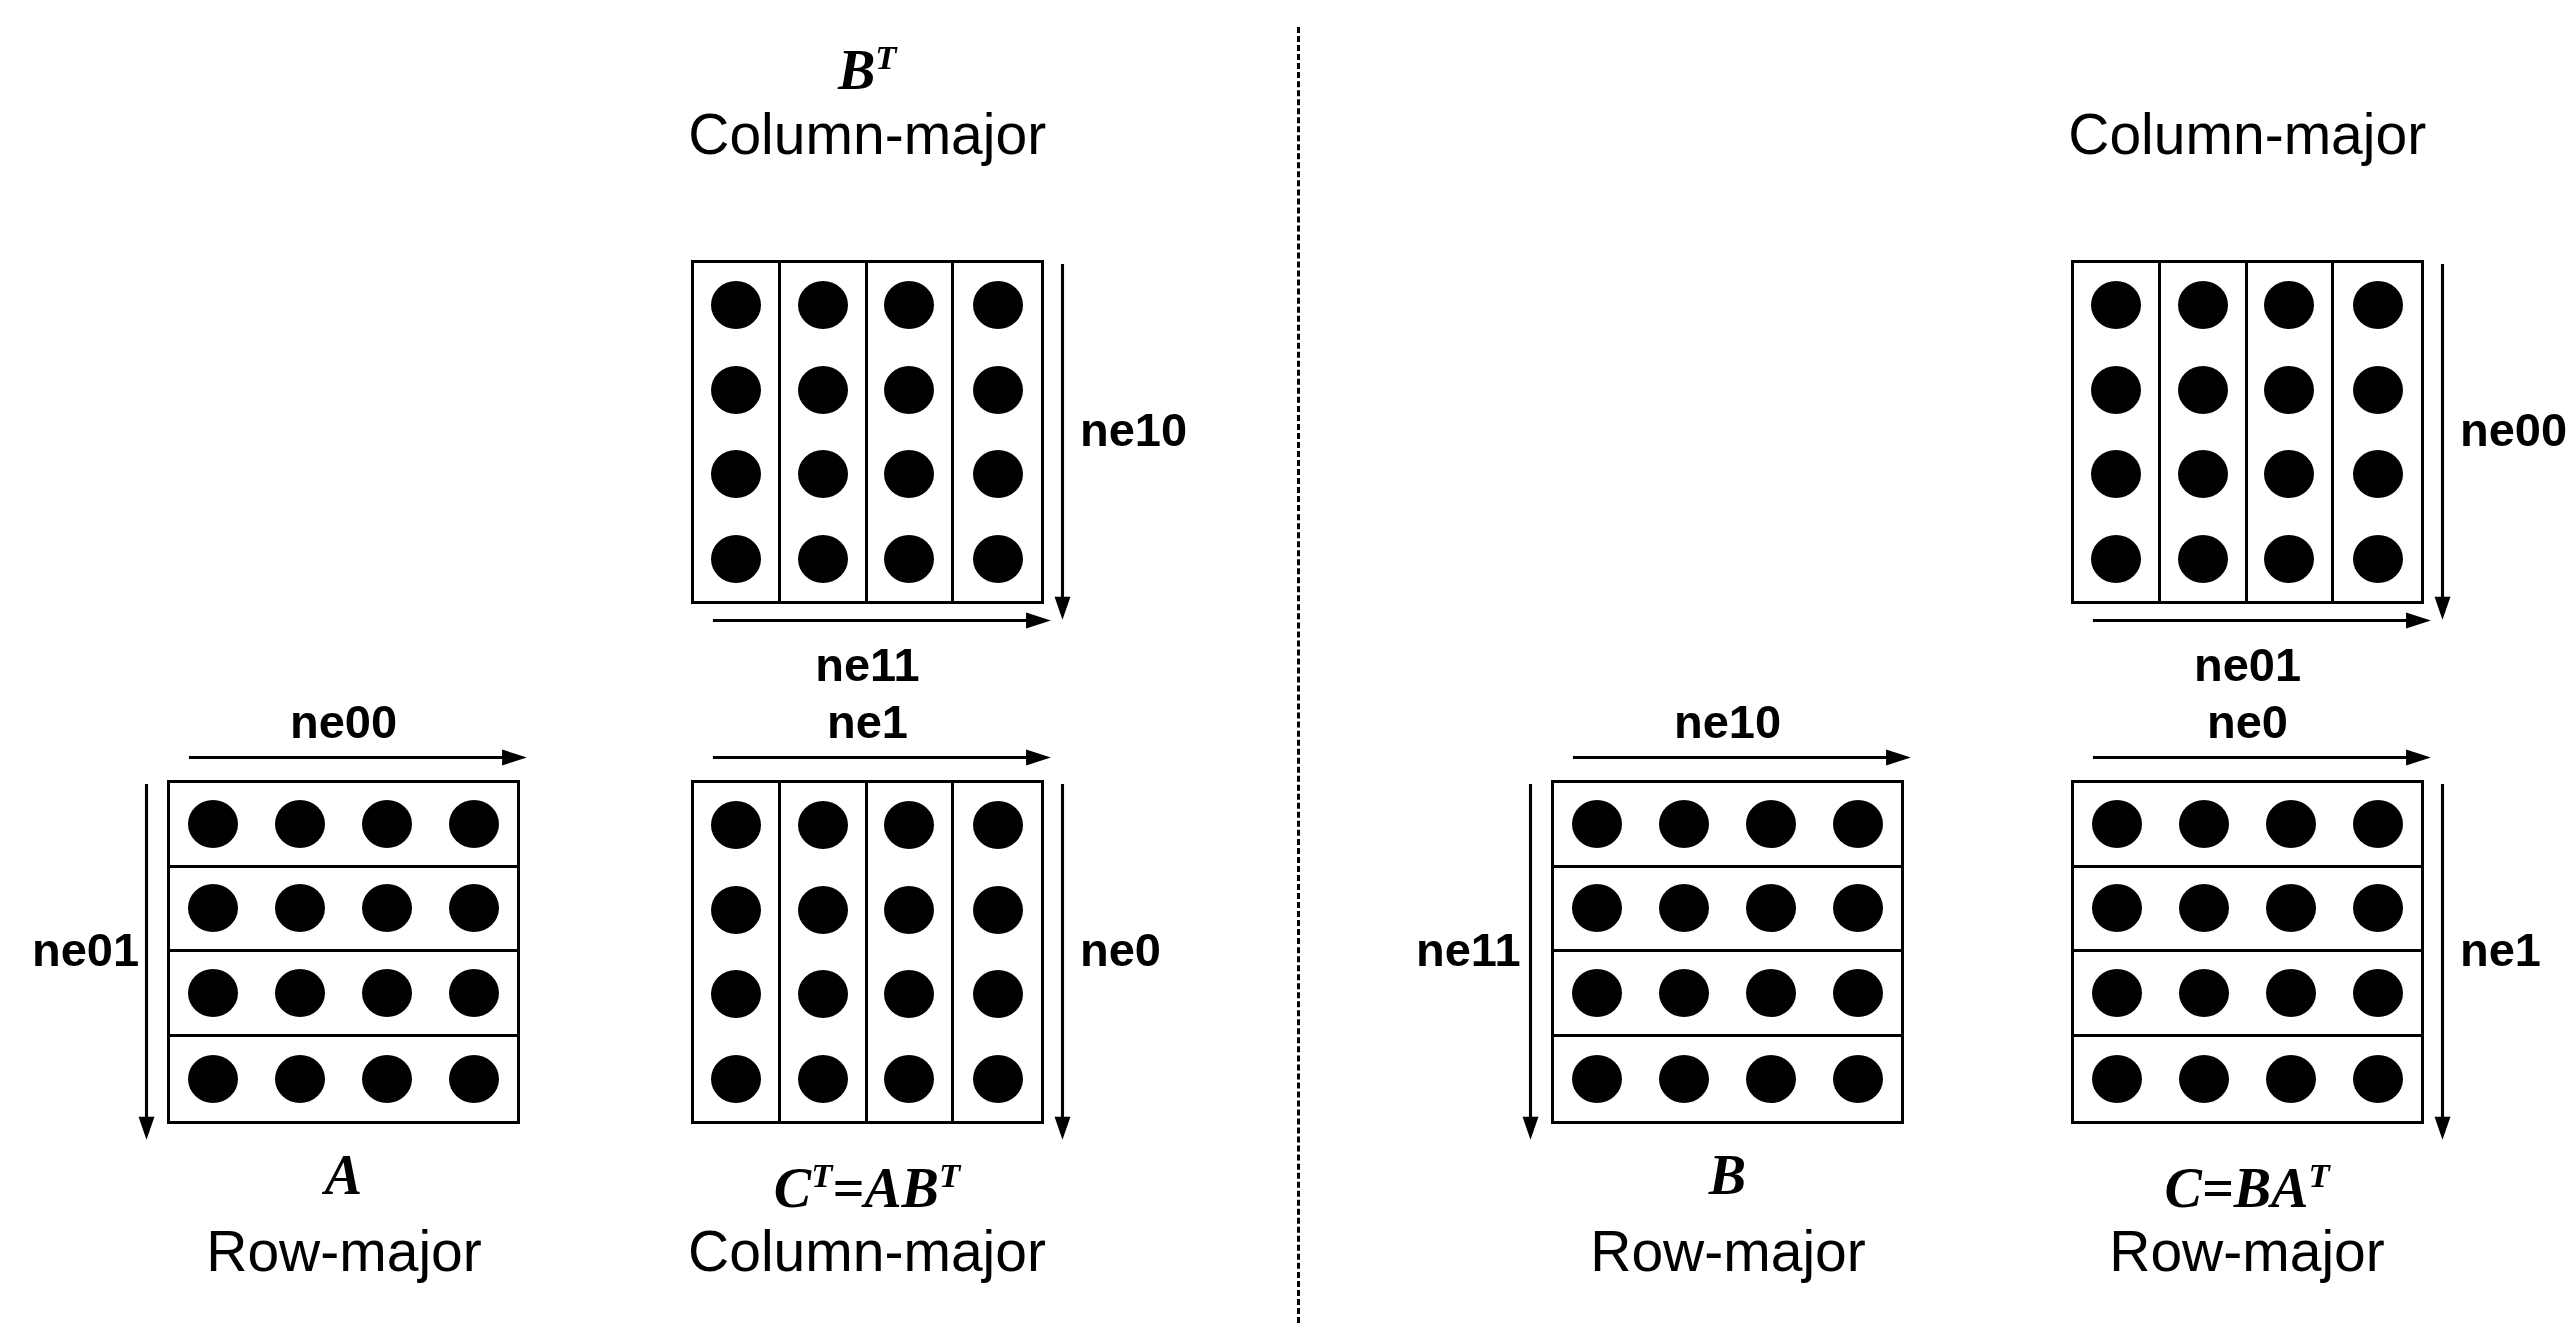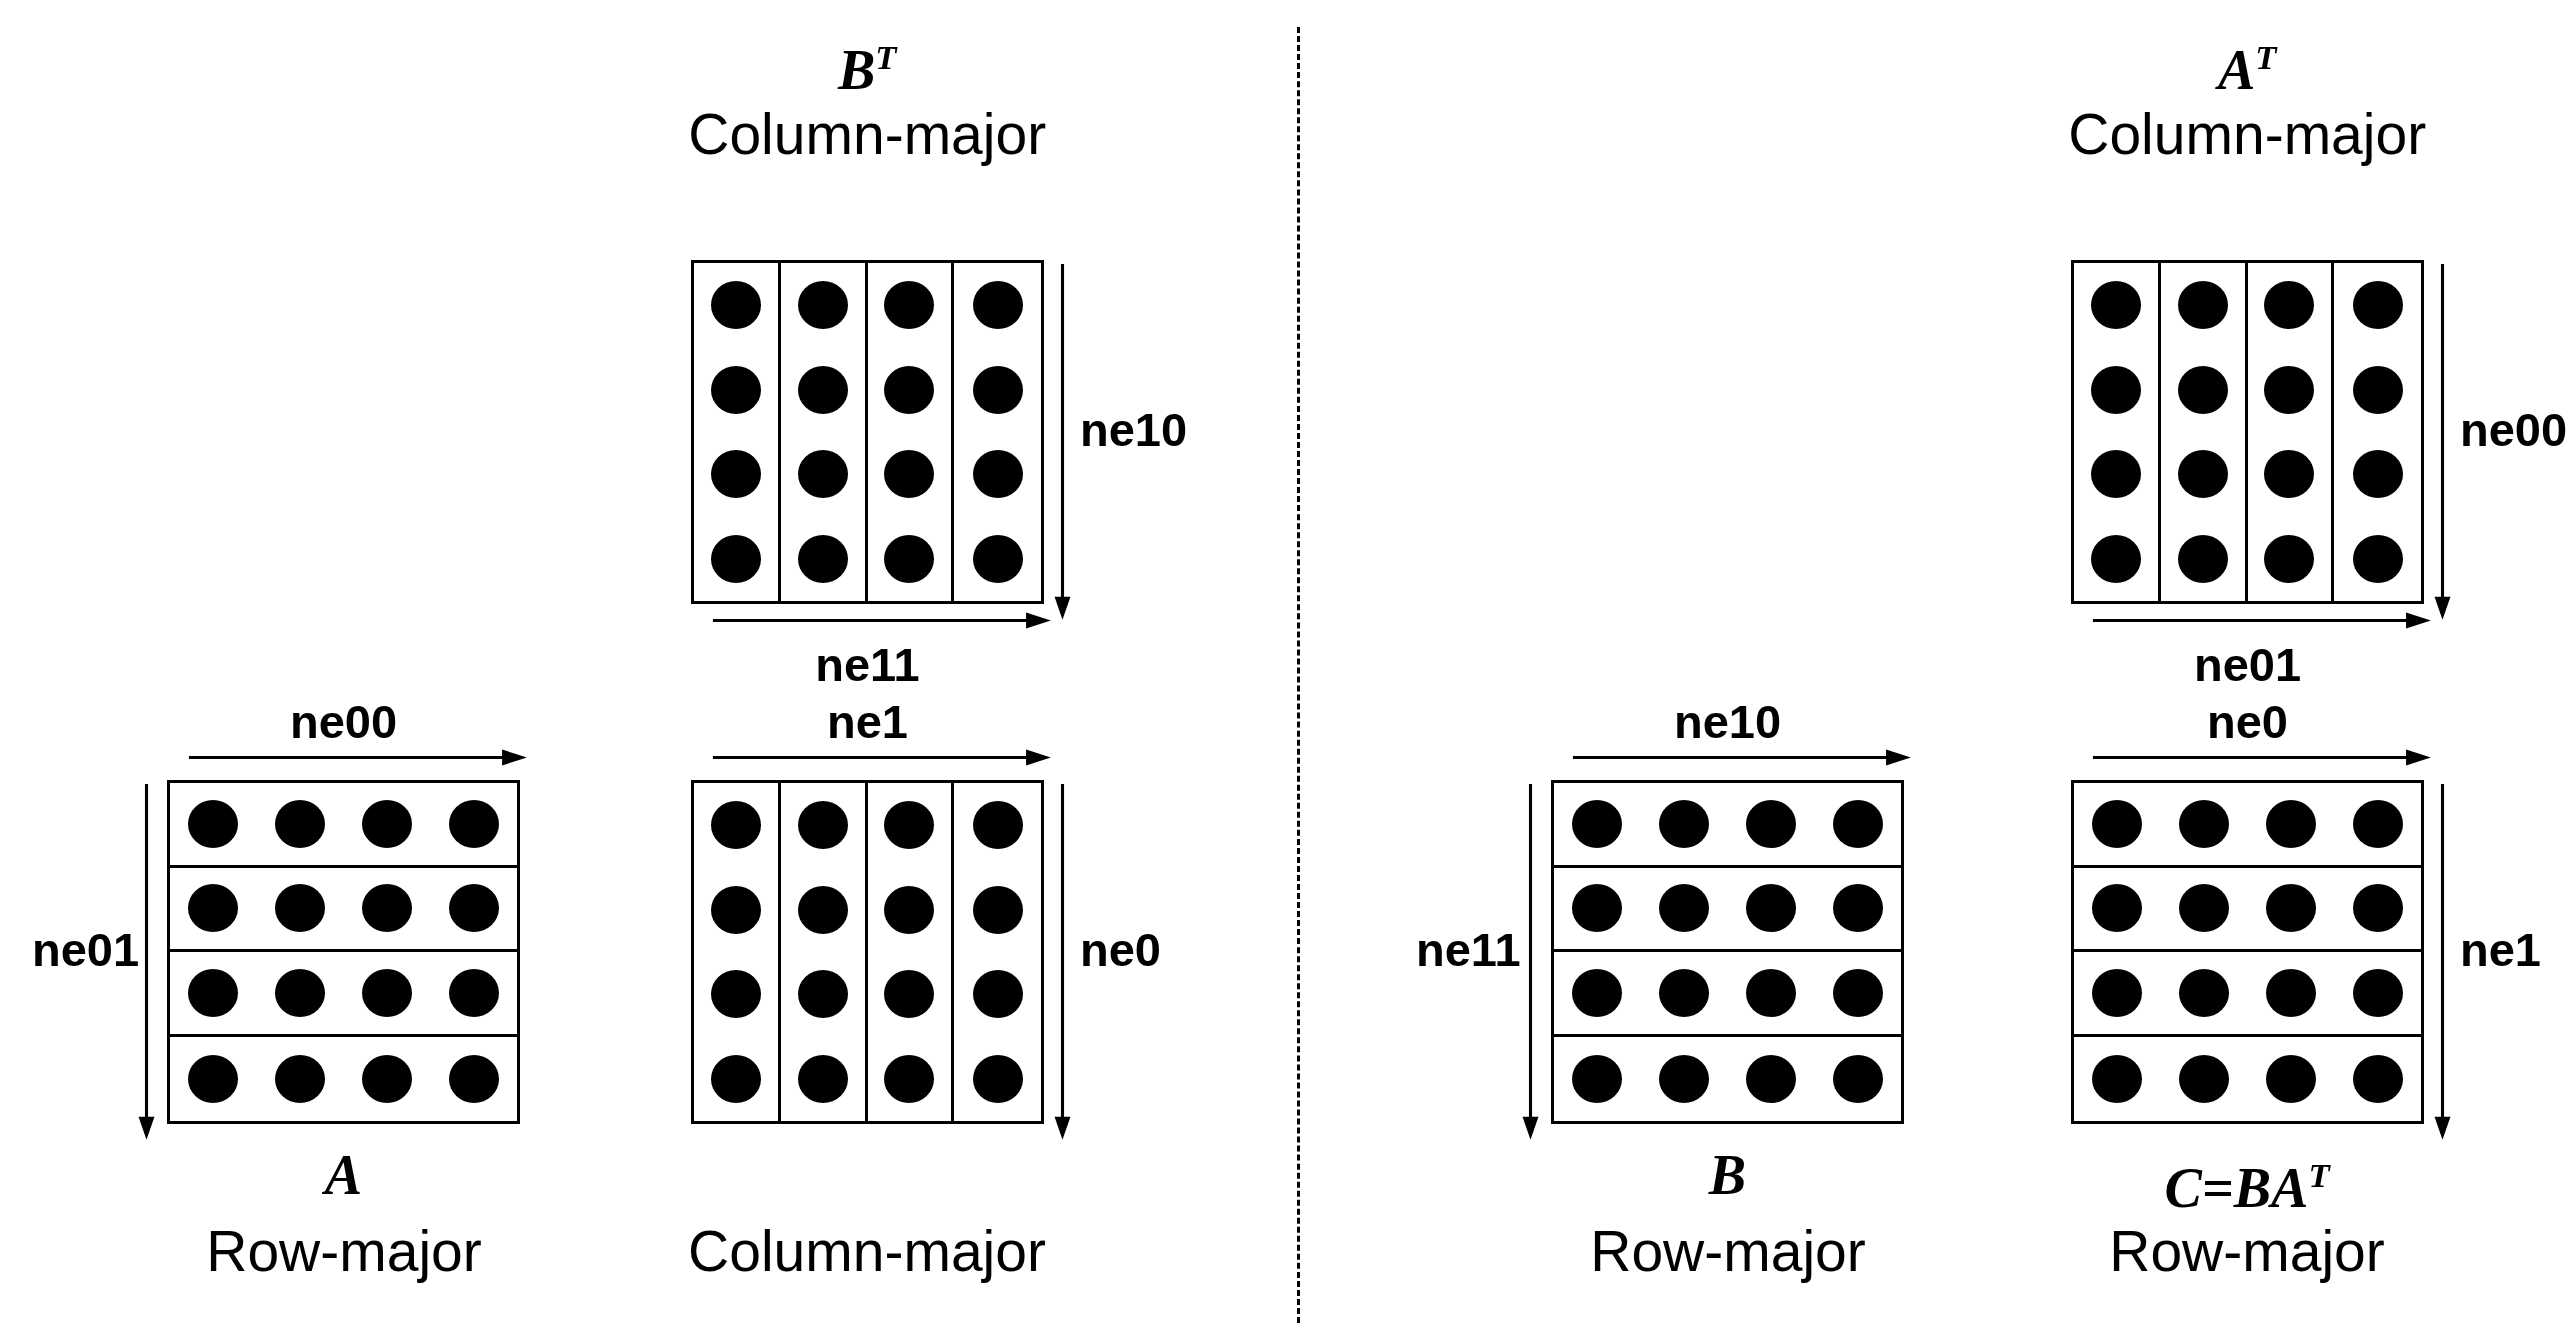--- a/index.html
+++ b/index.html
@@ -270,27 +270,27 @@
         </div>
         <div class="cell">
           <div class="dot"></div>
         </div>
       </div>
     <svg class="varrow" style="left:397px;top:90px;" width="23" height="362" viewBox="0 0 26 404">
         <line x1="13" y1="2" x2="13" y2="382"></line>
         <polygon points="4,378 22,378 13,404"></polygon>
       </svg>
     <div class="dimlabel left-align" style="left:426px;top:235px;width:125px;">ne0</div>
+    <div class="mtitle" style="left:-20px;top:453px;width:466px;"><i>C</i><sup>T</sup><i>=AB</i><sup>T</sup></div>
     <div class="ltitle" style="left:-20px;top:527px;width:466px;">Column-major</div>
   </div>
 
   <div class="divider" style="position:absolute;left:1297px;top:27px;height:1296px;"></div>
 
   <div class="figure" style="left:2034px;top:25px;width:556px;height:681px;">
-    <div class="mtitle" style="left:-1.8px;top:0;width:430px;"><i>A</i><sup>T</sup></div>
     <div class="ltitle" style="left:-1.8px;top:75px;width:430px;">Column-major</div>
     <div class="box" style="left:37px;top:235px;">
         <div class="cell divR">
           <div class="dot"></div>
         </div>
         <div class="cell divR">
           <div class="dot"></div>
         </div>
         <div class="cell divR">
           <div class="dot"></div>

